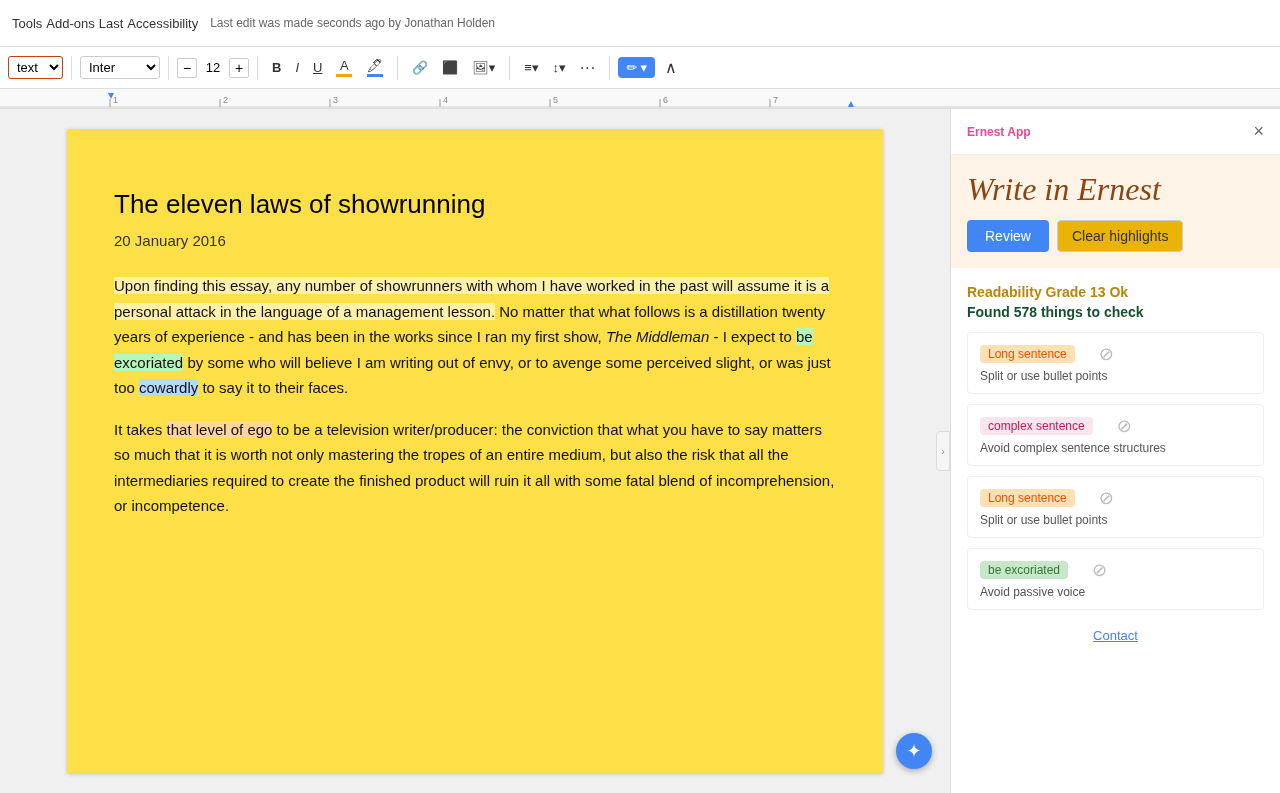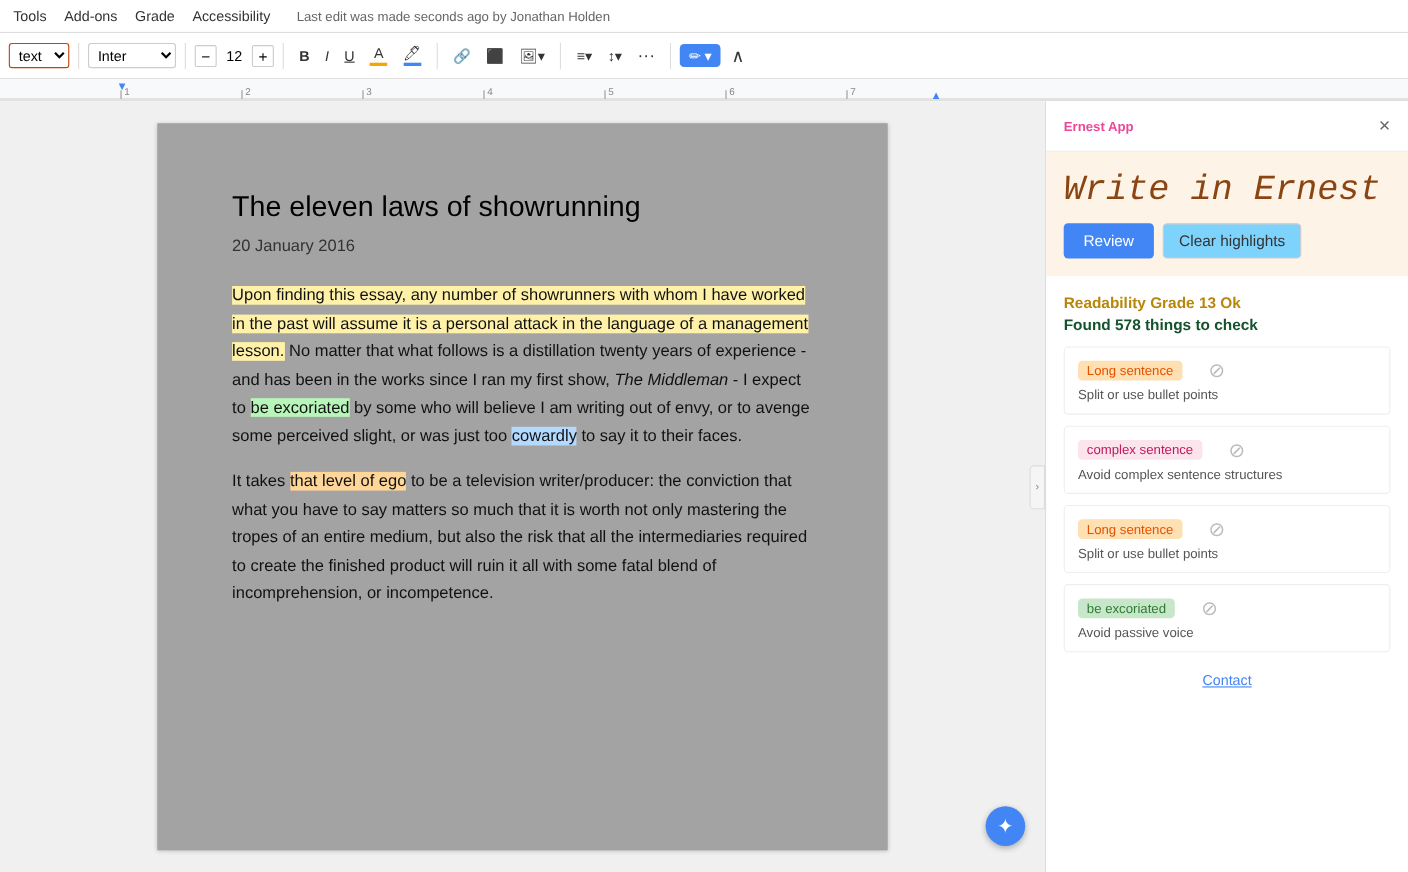--- a/index.html
+++ b/index.html
@@ -1,21 +1,21 @@
 <!DOCTYPE html>
 <html><head>
   <meta charset="utf-8">
   <style>
     * { margin: 0; padding: 0; box-sizing: border-box; }
     body { font-family: Arial, sans-serif; font-size: 14px; background: #fff; overflow: hidden; width: 1280px; height: 793px; display: flex; flex-direction: column; }
 
     
     .menu-bar {
       display: flex; align-items: center; padding: 4px 12px; border-bottom: 1px solid #ddd;
-      gap: 16px; height: 30px; background: #fff;
+      gap: 4px; height: 47px; background: #fff;
     }
     .menu-item { font-size: 13px; cursor: pointer; color: #333; }
     .last-edit { font-size: 12px; color: #666; margin-left: 8px; }
 
     
     .toolbar {
       display: flex; align-items: center; padding: 4px 8px; border-bottom: 1px solid #ddd;
       gap: 4px; height: 42px; background: #fff;
     }
     .toolbar-group { display: flex; align-items: center; gap: 2px; }
@@ -52,22 +52,22 @@
 
     
     .main-area { display: flex; flex: 1; overflow: hidden; }
 
     
     .doc-area {
       flex: 1; background: #f0f0f0; overflow-y: auto; overflow-x: hidden;
       display: flex; justify-content: center; padding: 20px 0;
     }
     .doc-page {
-      background: #a3a3a3; width: 664px; min-height: 600px;
-      padding: 60px 68px; box-shadow: 0 1px 4px rgba(0,0,0,0.2);
+      background: #fde047; width: 816px; min-height: 600px;
+      padding: 60px 47px; box-shadow: 0 1px 4px rgba(0,0,0,0.2);
     }
     .doc-title { font-size: 26px; font-weight: normal; margin-bottom: 12px; color: #000; }
     .doc-date { font-size: 15px; color: #333; margin-bottom: 24px; }
     .doc-body { font-size: 15px; line-height: 1.7; color: #111; }
     .doc-body p { margin-bottom: 16px; }
 
     
     .hl-yellow { background-color: #fff2a8; }
     .hl-green { background-color: #b8f5b8; }
     .hl-blue { background-color: #b3d9ff; }
@@ -91,30 +91,30 @@
       padding: 12px 16px; background: #fff; border-bottom: 1px solid #eee;
     }
     .panel-title { font-size: 12px; font-weight: 600; color: #ec4899; }
     .panel-close { background: none; border: none; cursor: pointer; font-size: 18px; color: #666; }
 
     
     .ernest-logo-area {
       background: #fdf3e7; padding: 16px; display: flex; flex-direction: column; align-items: flex-start;
     }
     .ernest-logo {
-      font-family: Liberation Mono, monospace; font-size: 32px; color: #8b4513;
+      font-family: Liberation Serif, serif; font-size: 32px; color: #8b4513;
       font-style: italic; margin-bottom: 12px;
     }
     .ernest-buttons { display: flex; gap: 8px; }
     .btn-review {
       background: #4285f4; color: #fff; border: none; border-radius: 4px;
       padding: 7px 18px; font-size: 14px; cursor: pointer; font-weight: 500;
     }
     .btn-clear {
-      background: #7dd3fc; color: #333; border: 1px solid #ccc; border-radius: 4px;
+      background: #eab308; color: #333; border: 1px solid #ccc; border-radius: 4px;
       padding: 7px 14px; font-size: 14px; cursor: pointer;
     }
 
     
     .panel-content { padding: 16px; flex: 1; }
     .readability { color: #b8860b; font-size: 14px; font-weight: 600; margin-bottom: 4px; }
     .found-issues { color: #14532d; font-size: 14px; font-weight: 600; margin-bottom: 12px; }
     .avg-sentence { font-size: 13px; color: #333; margin-bottom: 16px; }
     .avg-sentence .count { color: #e53935; font-weight: 600; }
 
@@ -147,21 +147,21 @@
       border-radius: 4px 0 0 4px; cursor: pointer; display: flex; align-items: center; justify-content: center;
       color: #999; font-size: 10px;
     }
   </style>
 </head>
 <body>
 
 <div class="menu-bar">
   <span class="menu-item">Tools</span>
   <span class="menu-item">Add-ons</span>
-  <span class="menu-item">Grade</span>
+  <span class="menu-item">Last</span>
   <span class="menu-item">Accessibility</span>
   <span class="last-edit">Last edit was made seconds ago by Jonathan Holden</span>
 </div>
 
 <div class="toolbar">
   <div class="toolbar-group">
     <select class="style-select">
       <option>text</option>
     </select>
   </div>

